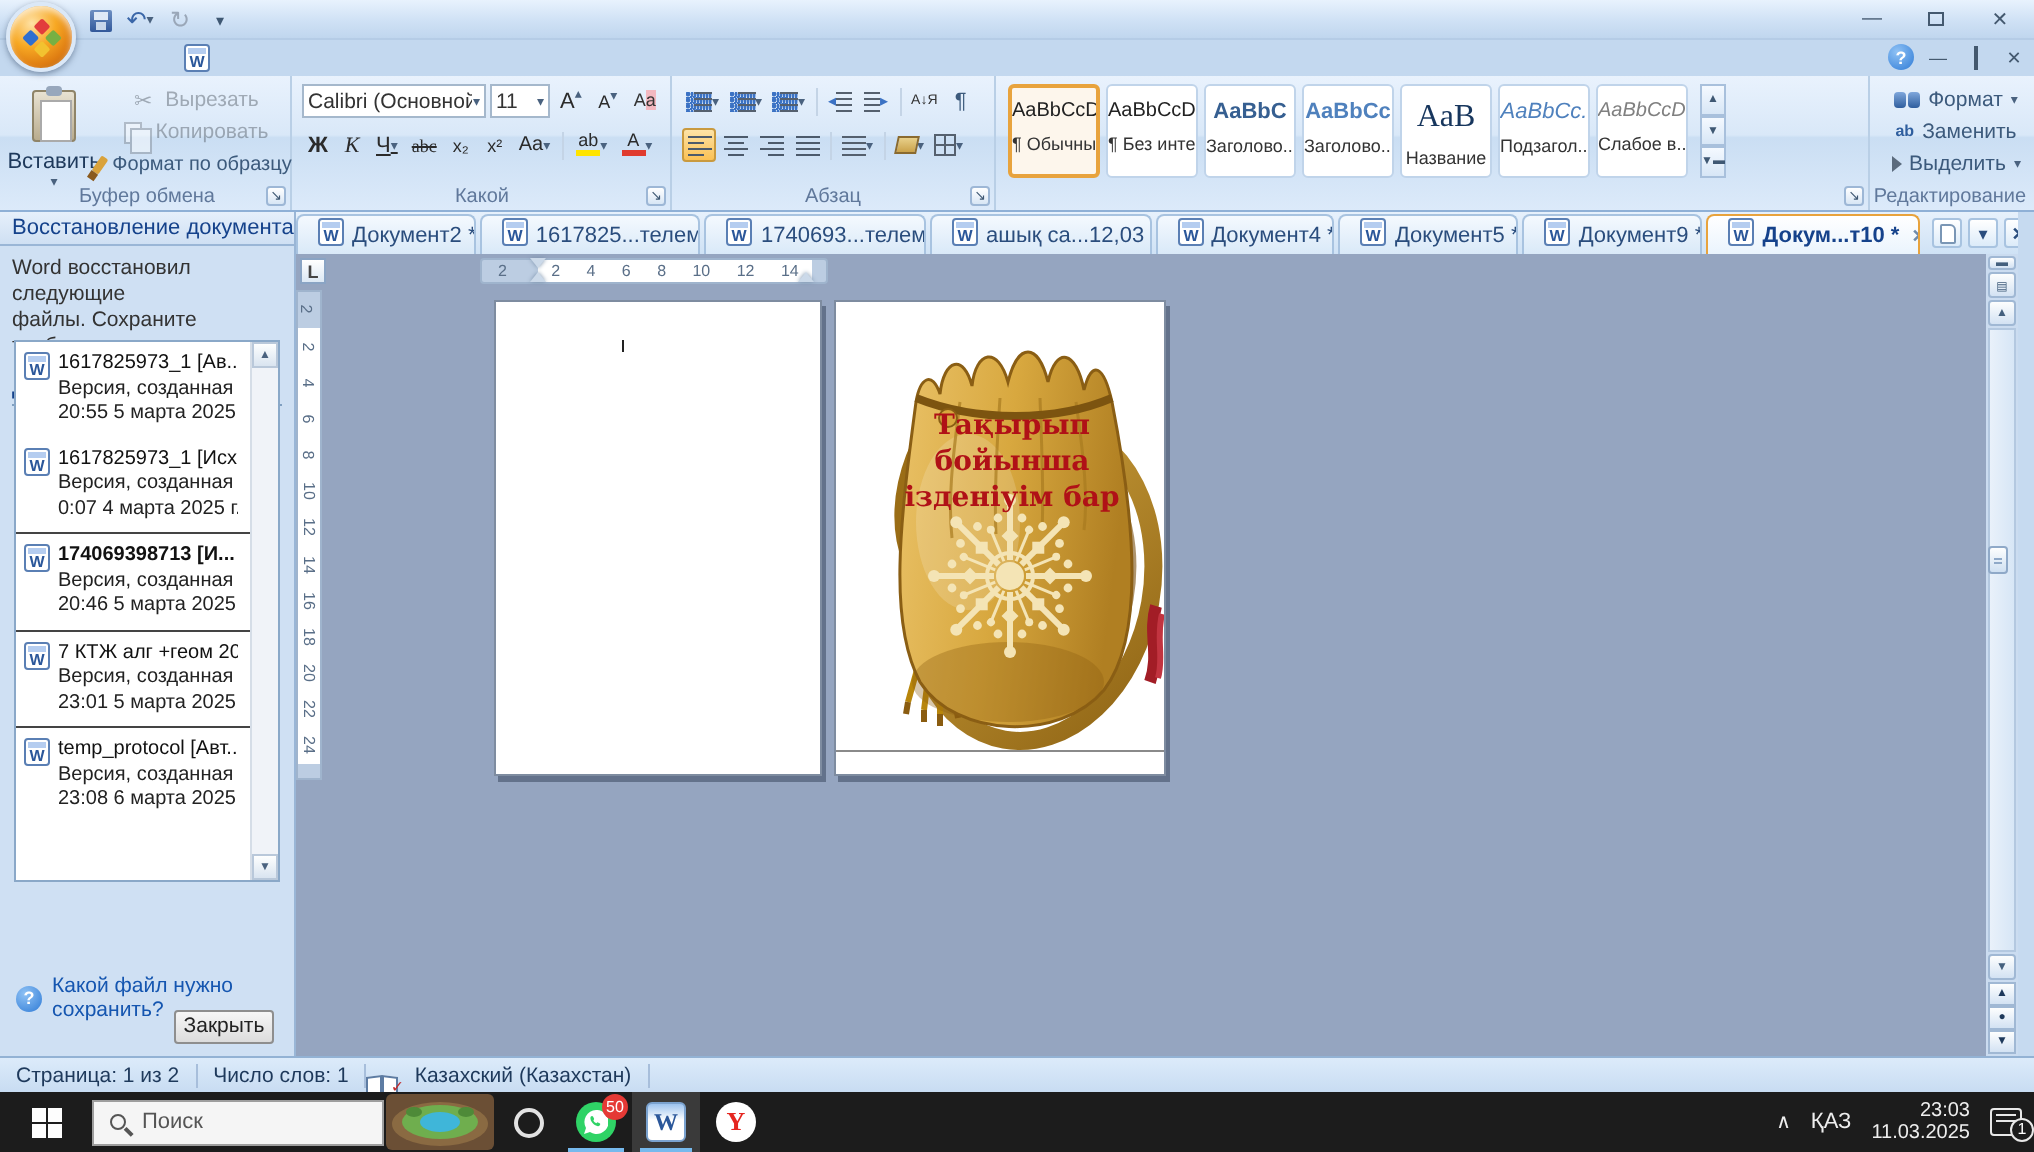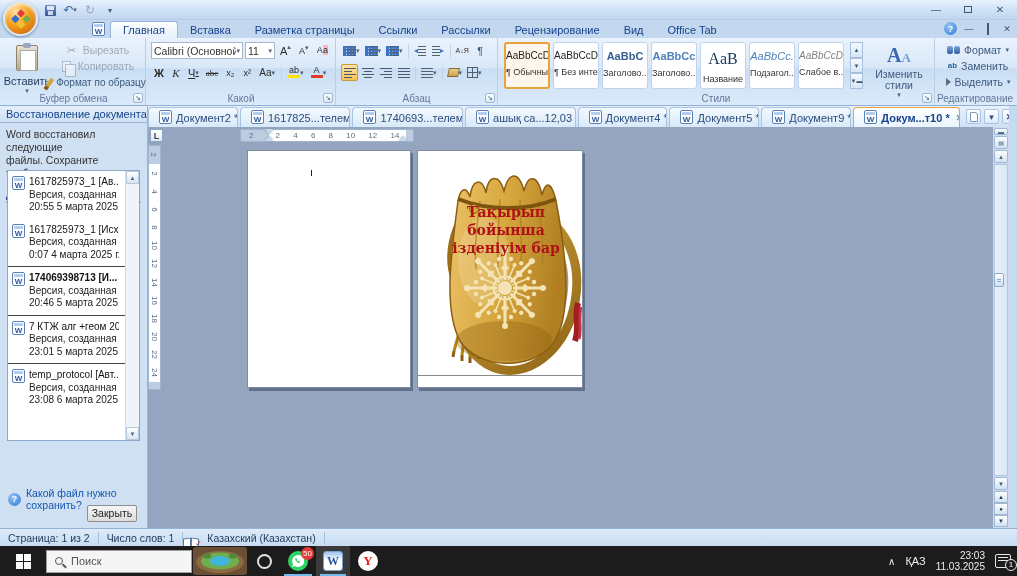--- a/index.html
+++ b/index.html
@@ -281,30 +281,20 @@
   </div>
 
   <div id="tabstrip">
     <span class="ot-mini">
       <svg width="13" height="14" viewBox="0 0 13 14">
           <rect x="0.5" y="0.5" width="12" height="13" rx="1.5" fill="#fff" stroke="#5a7fb4"></rect>
           <rect x="2" y="2" width="9" height="3" fill="#b5cdf0"></rect>
           <text x="6.5" y="11.5" font-size="8" font-weight="bold" fill="#2b579a" text-anchor="middle">W</text>
         </svg>
     </span>
-    <div id="ribbon-tabs">
-        <div class="rtab active">Главная</div>
-        <div class="rtab">Вставка</div>
-        <div class="rtab">Разметка страницы</div>
-        <div class="rtab">Ссылки</div>
-        <div class="rtab">Рассылки</div>
-        <div class="rtab">Рецензирование</div>
-        <div class="rtab">Вид</div>
-        <div class="rtab">Office Tab</div>
-      </div>
     <div id="ribbon-winbtns">
       <div class="help-orb">?</div>
       <div class="dwbtn">—</div>
       <div class="dwbtn"><span class="box"></span></div>
       <div class="dwbtn">✕</div>
     </div>
   </div>
 
   <div id="ribbon">
 
@@ -498,26 +488,20 @@
           <div class="style-item">
             <div class="sprev sp7">AaBbCcDc</div>
             <div class="sname">Слабое в...</div>
           </div>
         </div>
       <div id="style-scroll">
         <div class="ssb">▲</div>
         <div class="ssb">▼</div>
         <div class="ssb">▼▬</div>
       </div>
-      <div id="change-styles" class="rbtn" style="flex-direction:column;">
-        <div class="aa-ic">А<span>А</span></div>
-        <div style="line-height:11px;">Изменить стили</div>
-        <div class="arrow">▾</div>
-      </div>
-      <div class="rgroup-label">Стили</div>
       <div class="launcher">↘</div>
     </div>
 
     <div class="rgroup" id="g-edit">
       <div class="rows">
         <div class="edit-row rbtn">
           <span class="binoc"></span>
           <span>Формат</span>
             <span class="arrow">▾</span>
         </div>

